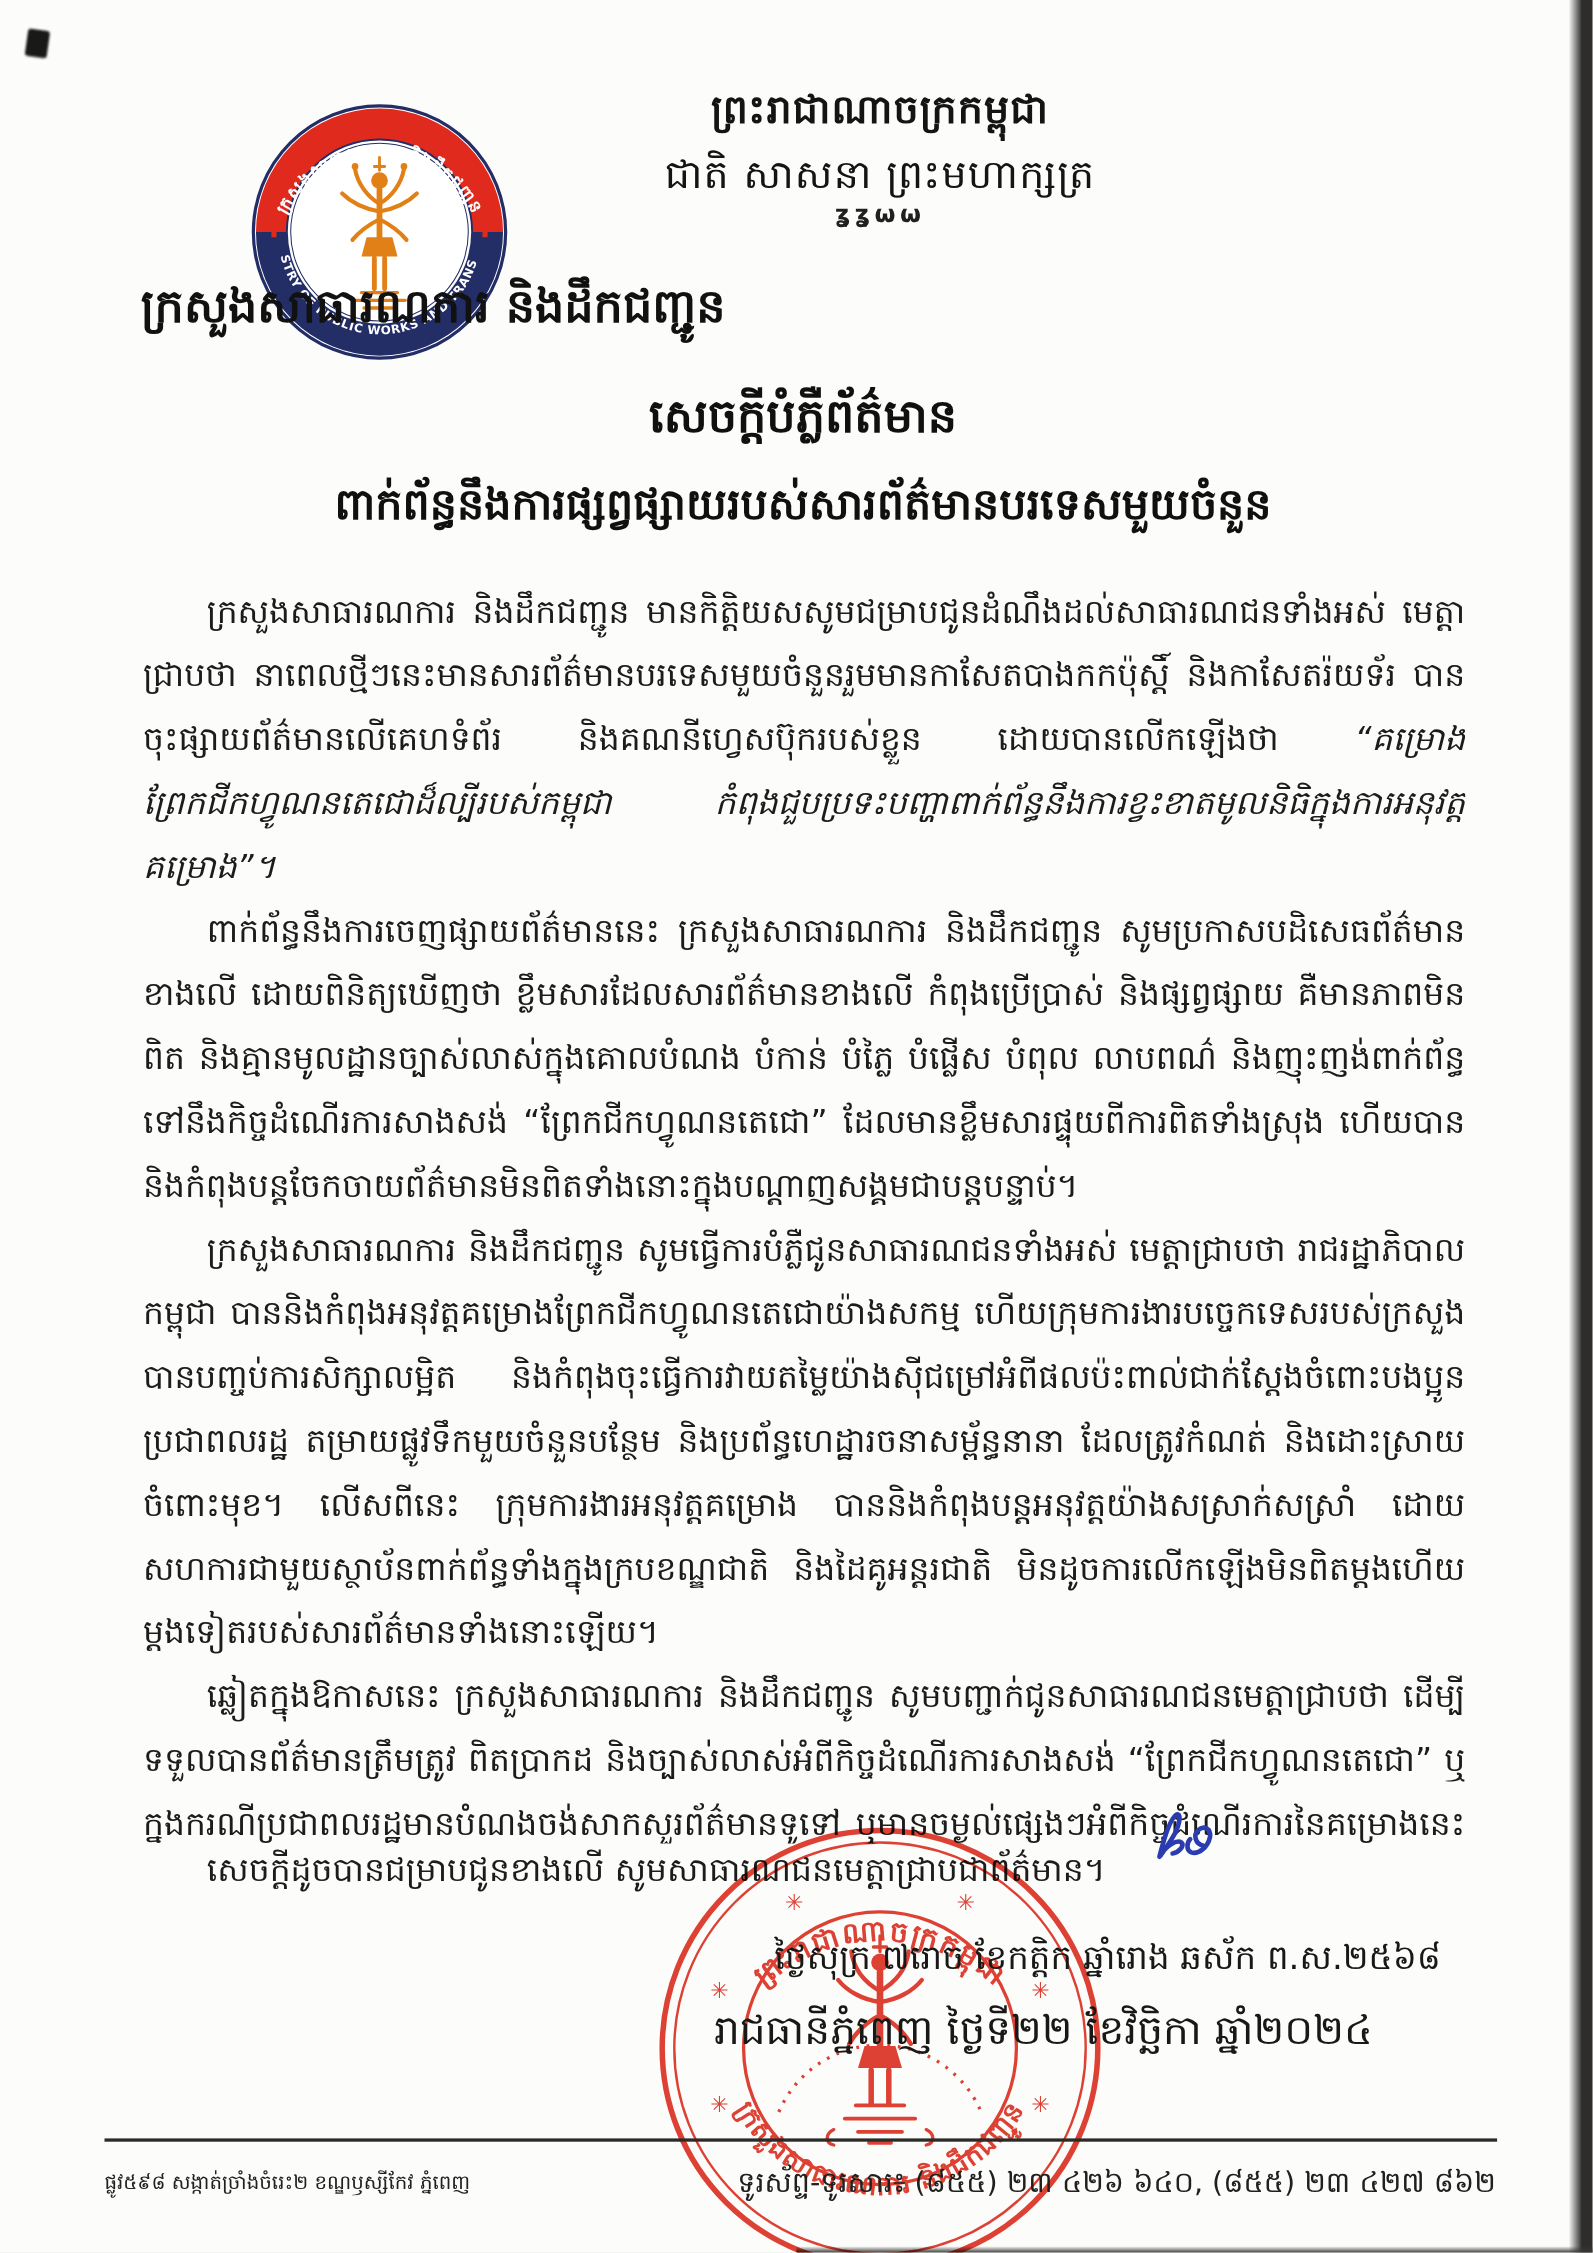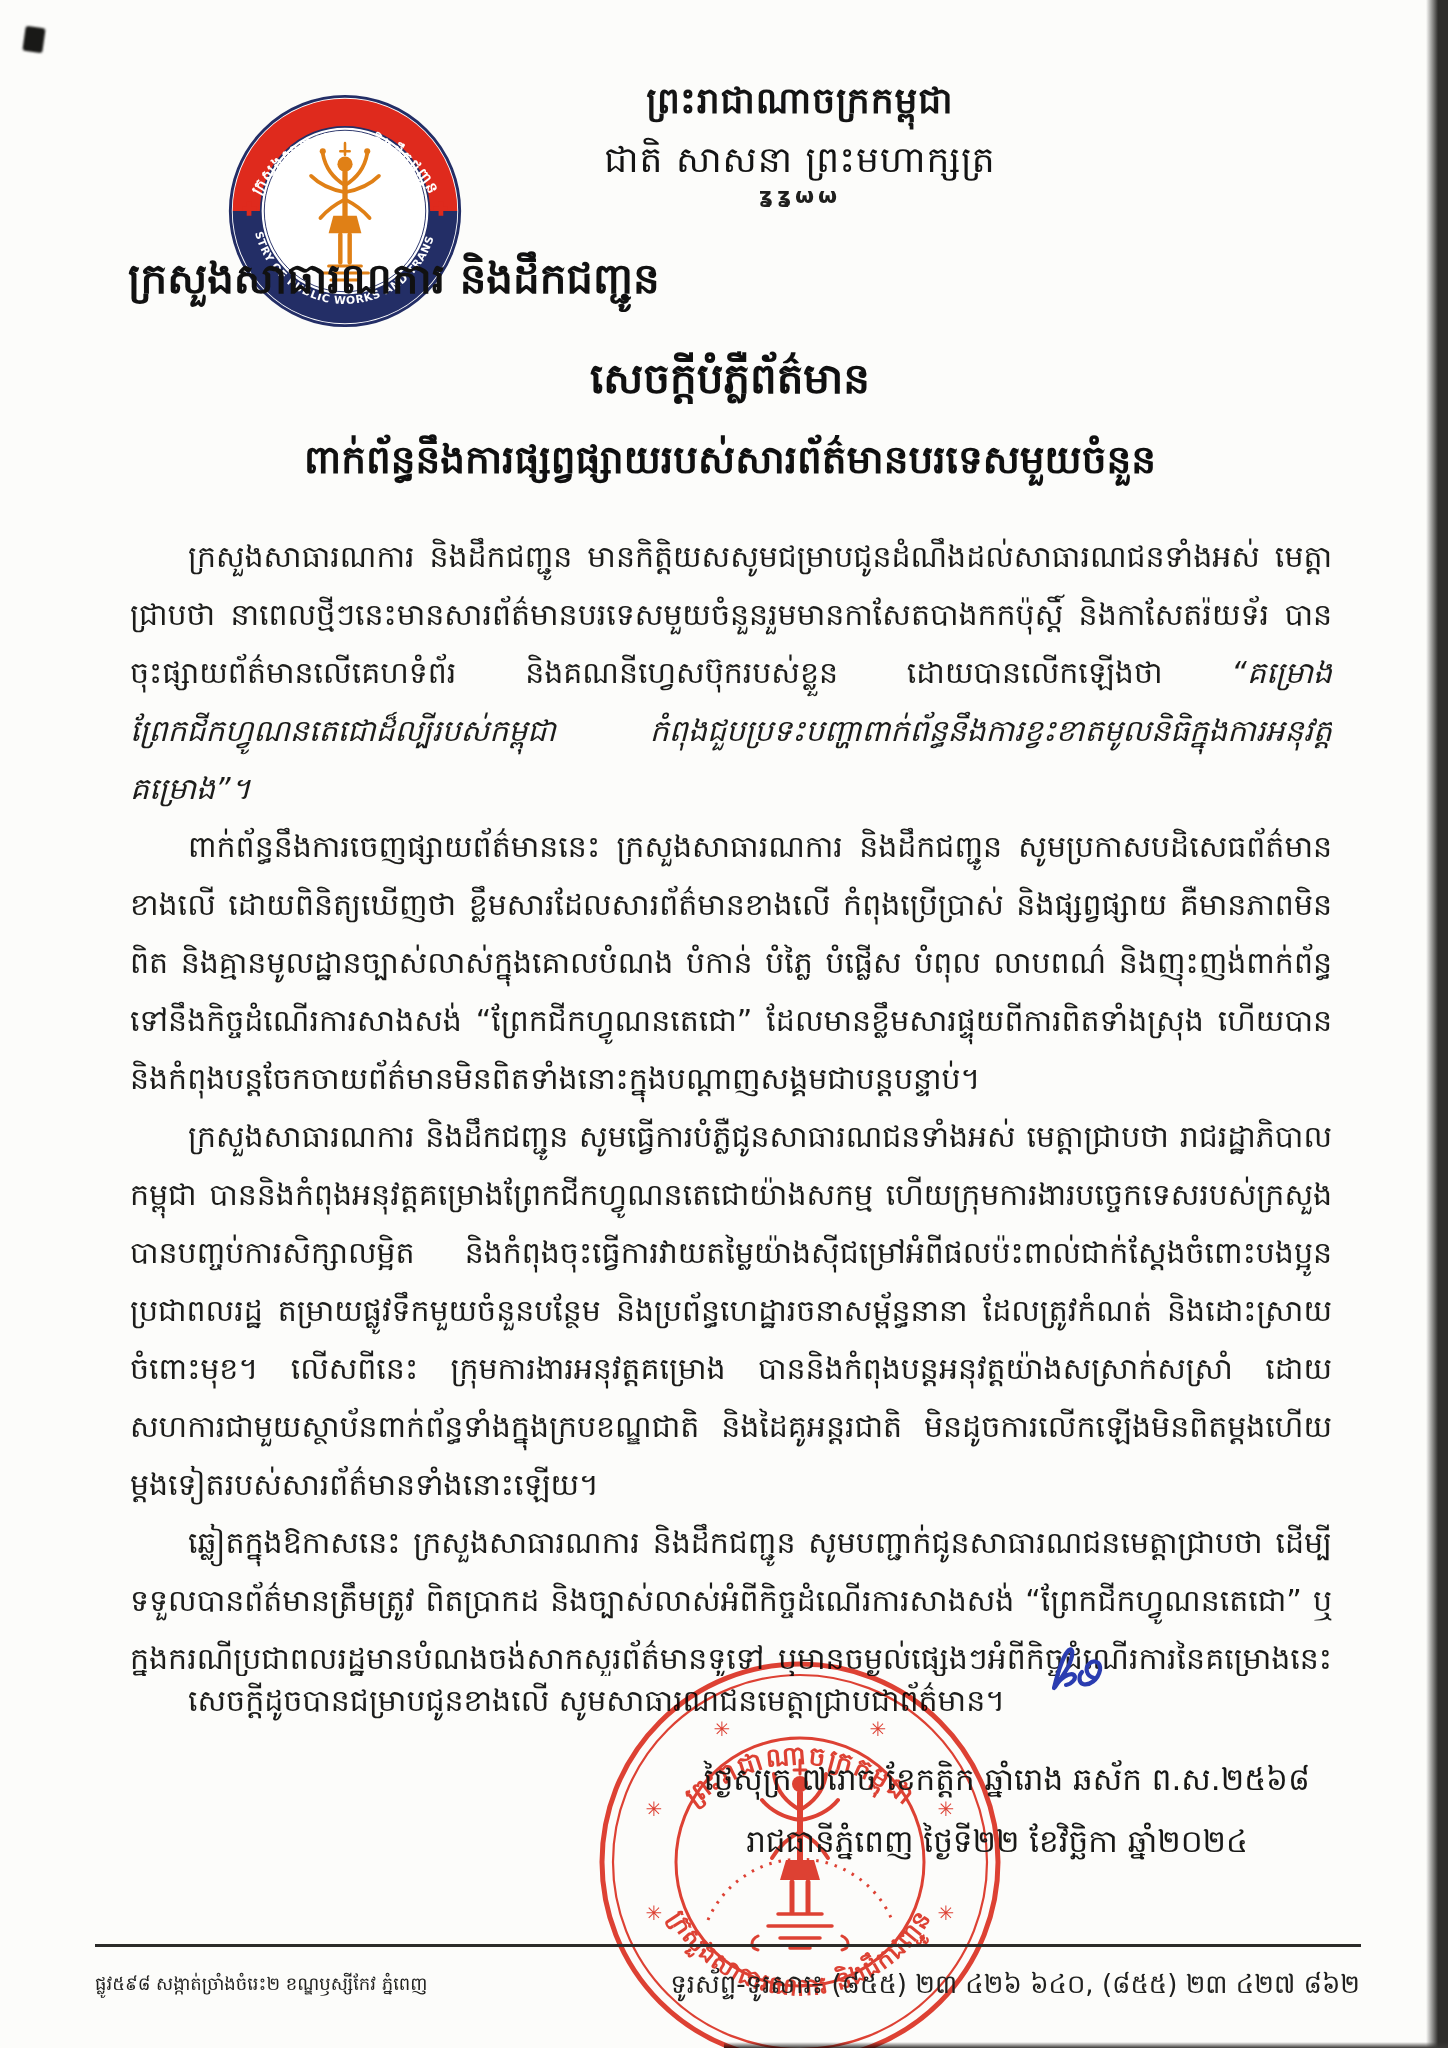--- a/index.html
+++ b/index.html
@@ -32,21 +32,21 @@
   
   .body-text{position:absolute;left:130px;top:528px;width:1202px;height:1148px;overflow:hidden;
     font-size:30px;line-height:58px;text-align:justify;color:#1c1c1a;}
   .body-text p{margin:0;text-indent:58px;}
   .quote-italic{font-style:italic;}
   .closing-line{position:absolute;left:130px;top:1672px;width:1202px;
     font-size:30px;line-height:58px;text-indent:58px;color:#1c1c1a;}
   .signature{position:absolute;left:1046px;top:1642px;width:66px;height:56px;}
   
   .dateline-lunar{position:absolute;right:138px;top:1760px;font-size:31px;color:#181816;}
-  .dateline-city{position:absolute;right:200px;top:1822px;font-size:31px;color:#181816;}
+  .dateline-city{position:absolute;right:200px;top:1822px;font-size:37px;color:#181816;}
   .stamp{position:absolute;left:590px;top:1652px;width:420px;height:420px;
     opacity:.88;mix-blend-mode:multiply;}
   
   .footer-rule{position:absolute;left:95px;top:1944px;width:1266px;height:3px;background:#2b2b29;}
   .footer-left{position:absolute;left:95px;top:1972px;font-size:18px;color:#20201e;}
   .footer-right{position:absolute;right:88px;top:1968px;font-size:26px;color:#20201e;}
 </style>
 </head>
 <body>
 

